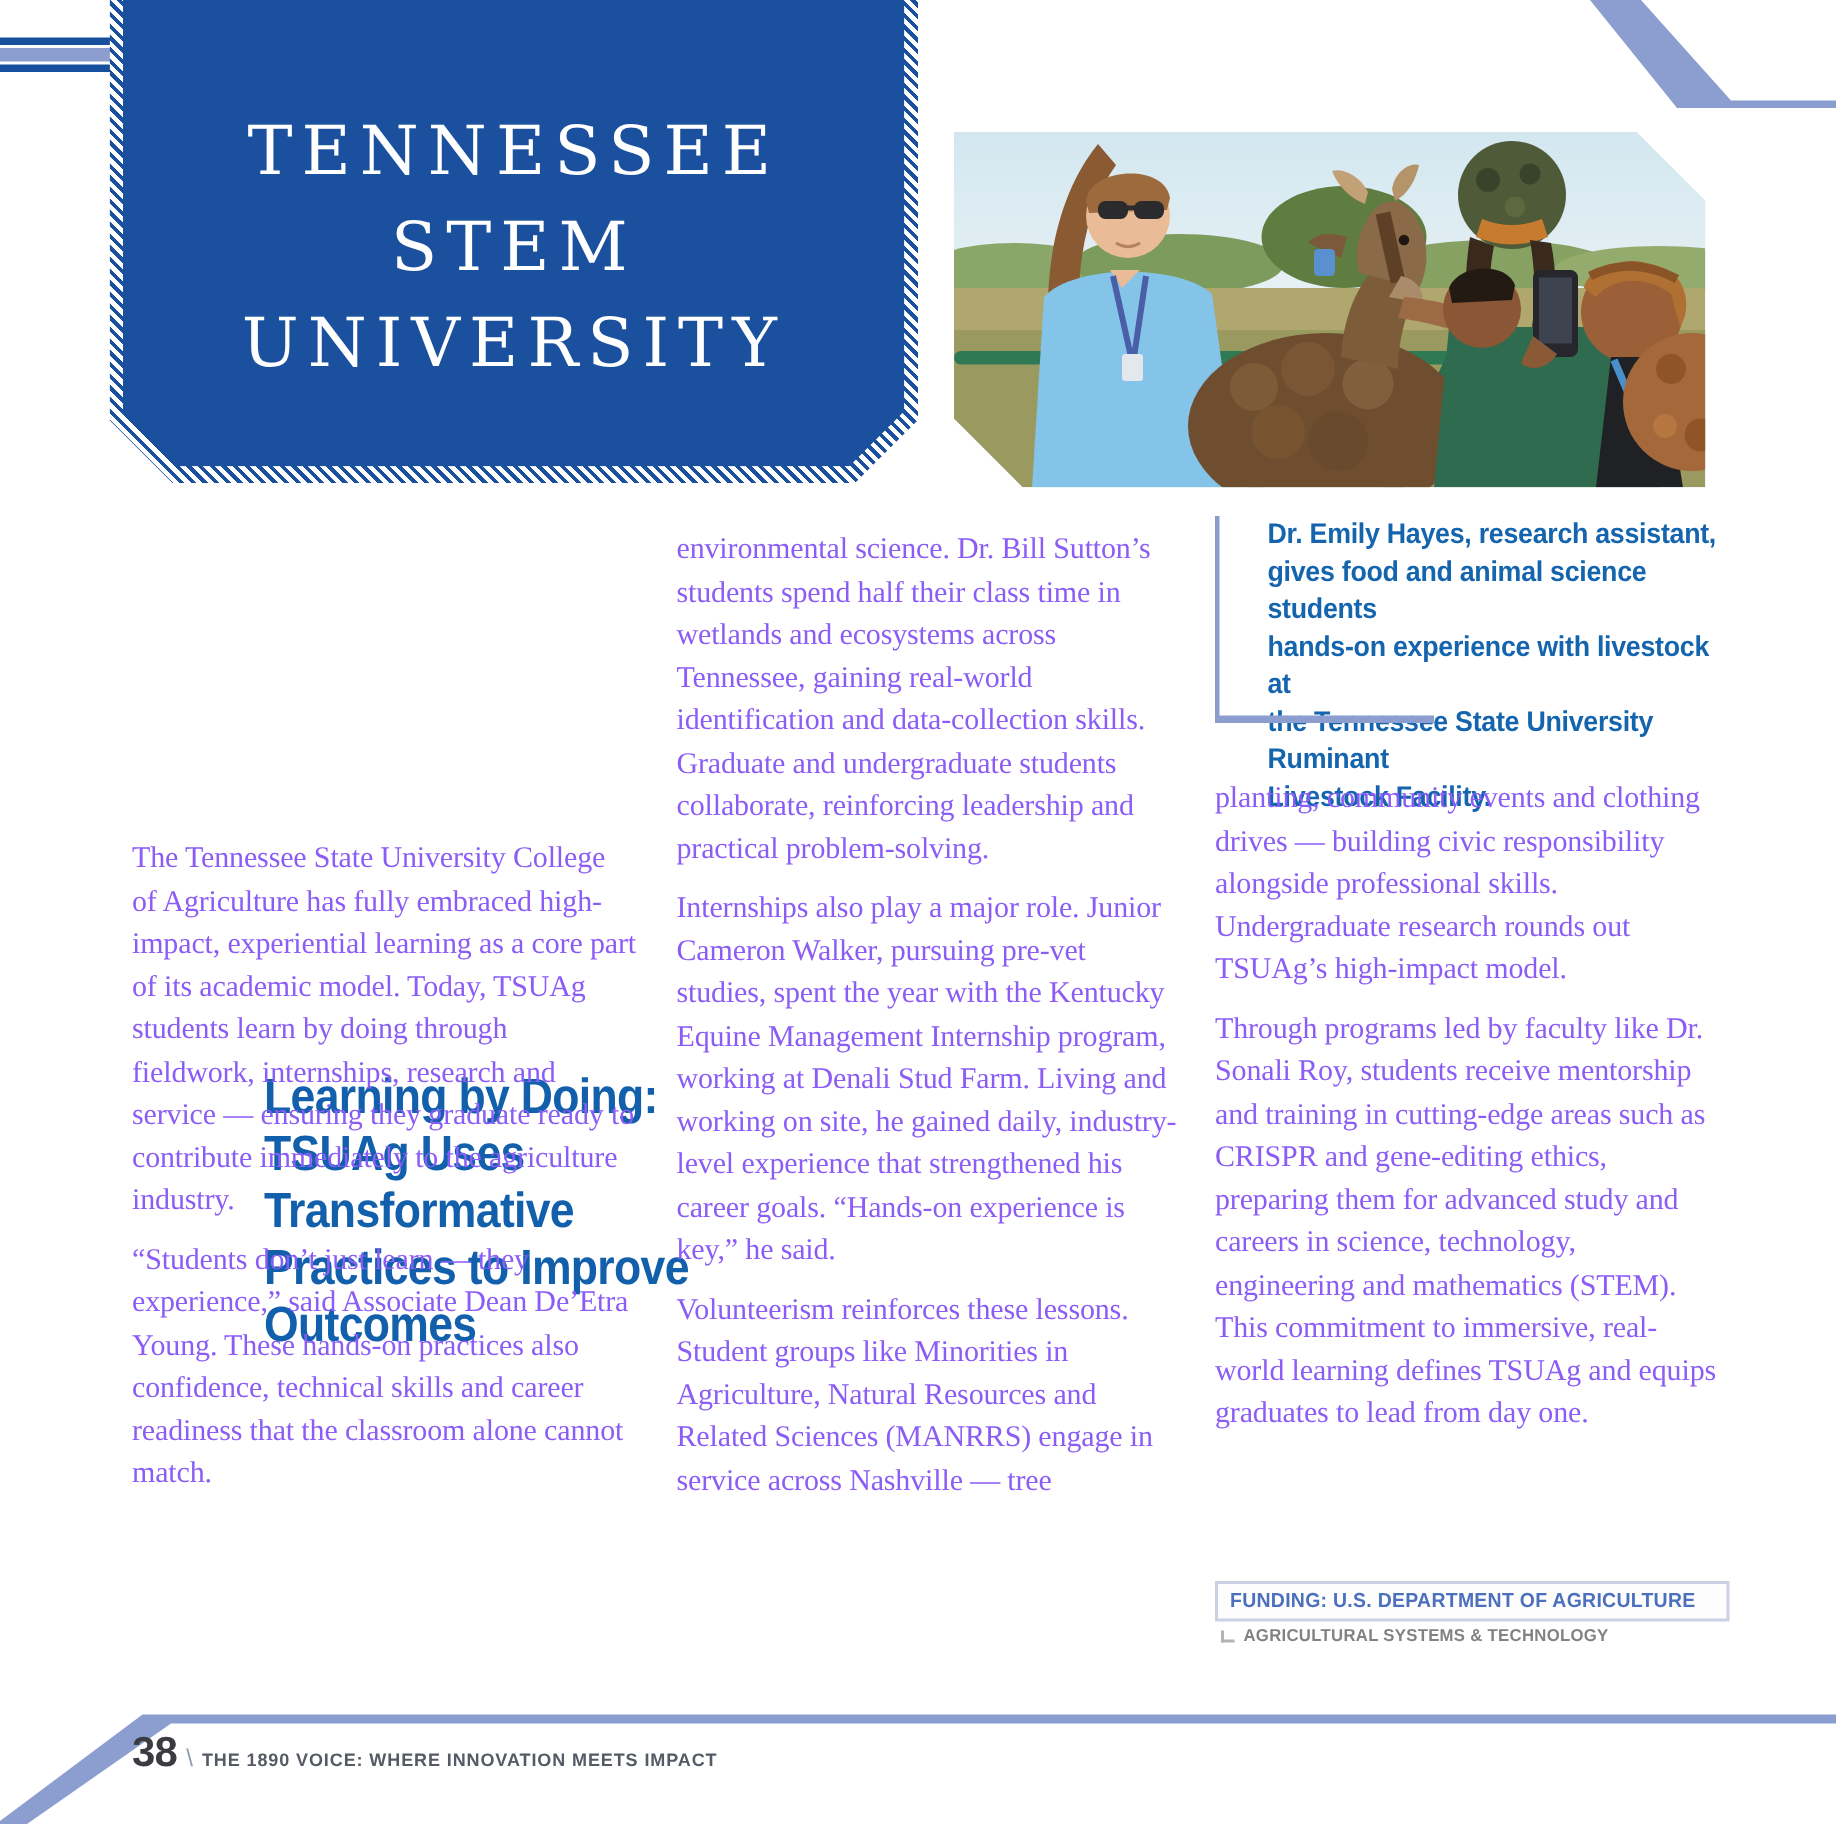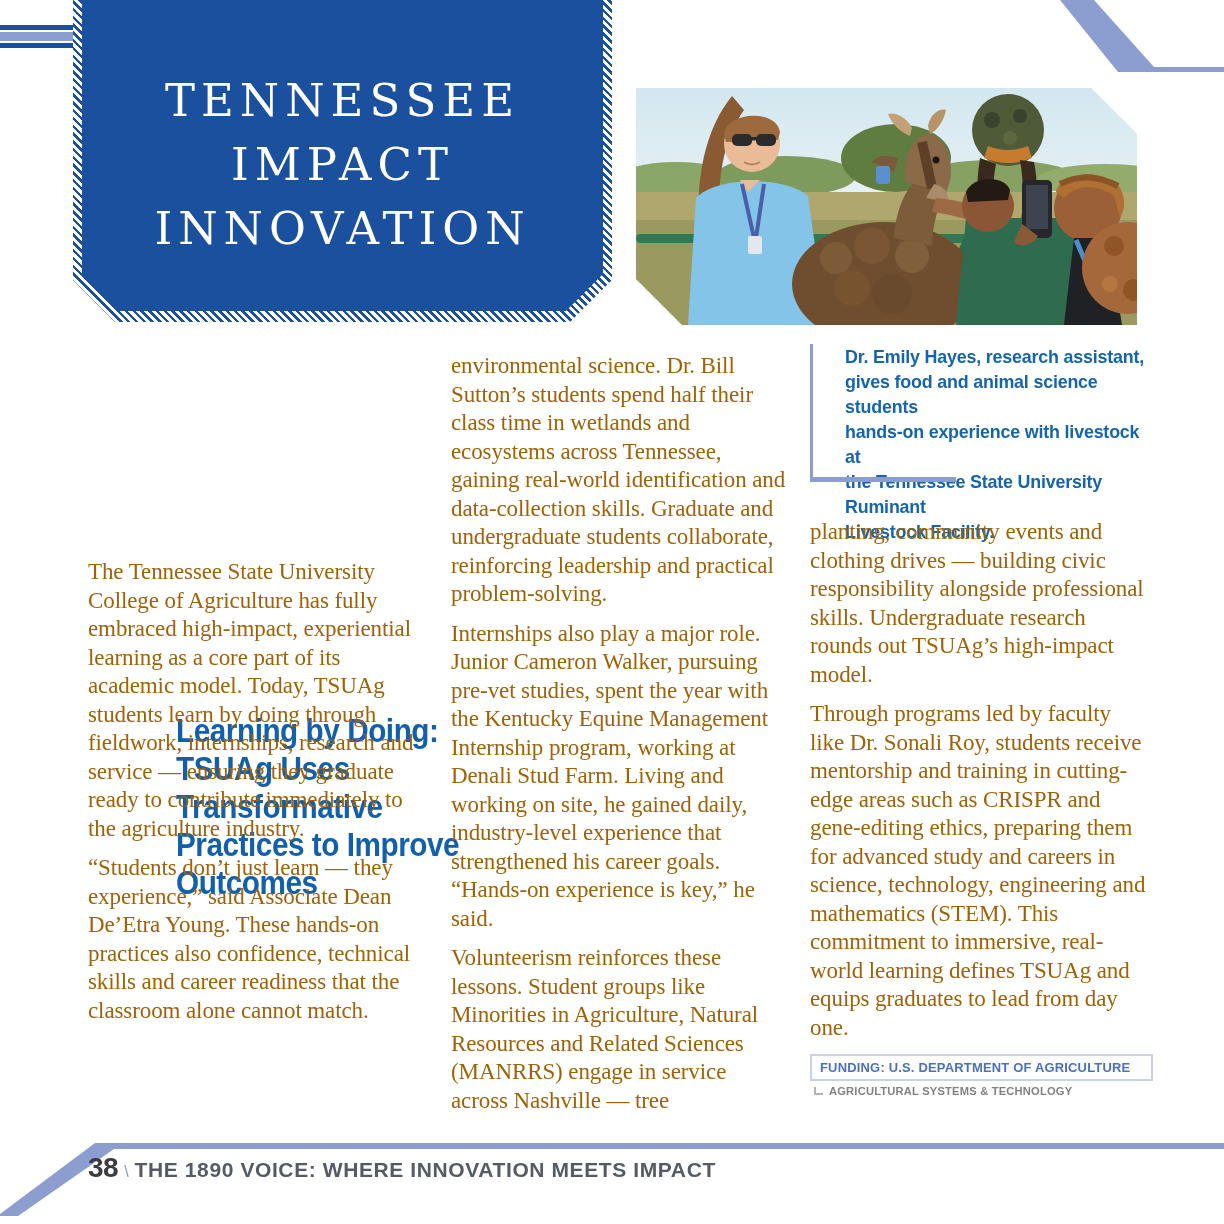--- a/index.html
+++ b/index.html
@@ -57,21 +57,21 @@
   
   .heading {
     position:absolute; left:88px; top:356px; width:380px;
     color:#125fac; font-weight:bold; font-size:33px; line-height:38px;
     letter-spacing:-0.5px; white-space:pre-line;
     transform:scaleX(0.9); transform-origin:left top; width:111%;
   }
   .headwrap { position:absolute; left:88px; top:356px; width:380px; }
   .col {
     position:absolute; width:336px; font-family:"Liberation Serif", serif;
-    font-size:23px; line-height:28.5px; color:#a16207; letter-spacing:-0.1px;
+    font-size:20px; line-height:28.5px; color:#8b5cf6; letter-spacing:-0.1px;
   }
   .col p { margin:0 0 11px 0; }
   .col-1 { left:88px;  top:558px; }
   .col-2 { left:451px; top:352px; }
   .col-3 { left:810px; top:518px; }
 
   
   .funding { position:absolute; left:810px; top:1054px; width:356px; }
   .funding-box {
     display:inline-block; border:2px solid #c9d1e2; background:#fdfdfe;
@@ -89,38 +89,38 @@
   .funding-sub-text {
     color:#828282; font-weight:bold; font-size:11.5px; letter-spacing:0.2px;
     display:inline-block; transform:scaleX(0.97); transform-origin:left center;
   }
 
   
   .footer-ribbon { position:absolute; left:0; top:1140px; width:1224px; height:80px; }
   .footer-text { position:absolute; left:88px; top:1152px; white-space:nowrap; }
   .footer-page { color:#3b3b42; font-weight:bold; font-size:28px; letter-spacing:-0.5px; }
   .footer-sep  { color:#8f9bb0; font-size:16px; margin:0 6px 0 6px; }
-  .footer-title{ color:#555a64; font-weight:bold; font-size:21px; letter-spacing:0.6px; }
+  .footer-title{ color:#555a64; font-weight:bold; font-size:12px; letter-spacing:0.6px; }
 </style>
 </head>
 <body>
 
 <div class="page">
 
   <div class="stripes-left">
     <div class="s1"></div>
     <div class="s2"></div>
     <div class="s3"></div>
   </div>
 
   <div class="banner-outer">
     <div class="banner-inner">
       <div class="banner-line">TENNESSEE</div>
-      <div class="banner-line">IMPACT</div>
-      <div class="banner-line">INNOVATION</div>
+      <div class="banner-line">STEM</div>
+      <div class="banner-line">UNIVERSITY</div>
     </div>
   </div>
 
   <svg class="ribbon-tr" viewBox="0 0 194 80">
     <polygon points="30,0 64,0 124,67 194,67 194,72 88,72" fill="#8c9ecf"></polygon>
   </svg>
 
   <div class="photo">
     <svg width="501" height="237" viewBox="0 0 501 237">
       <defs>

